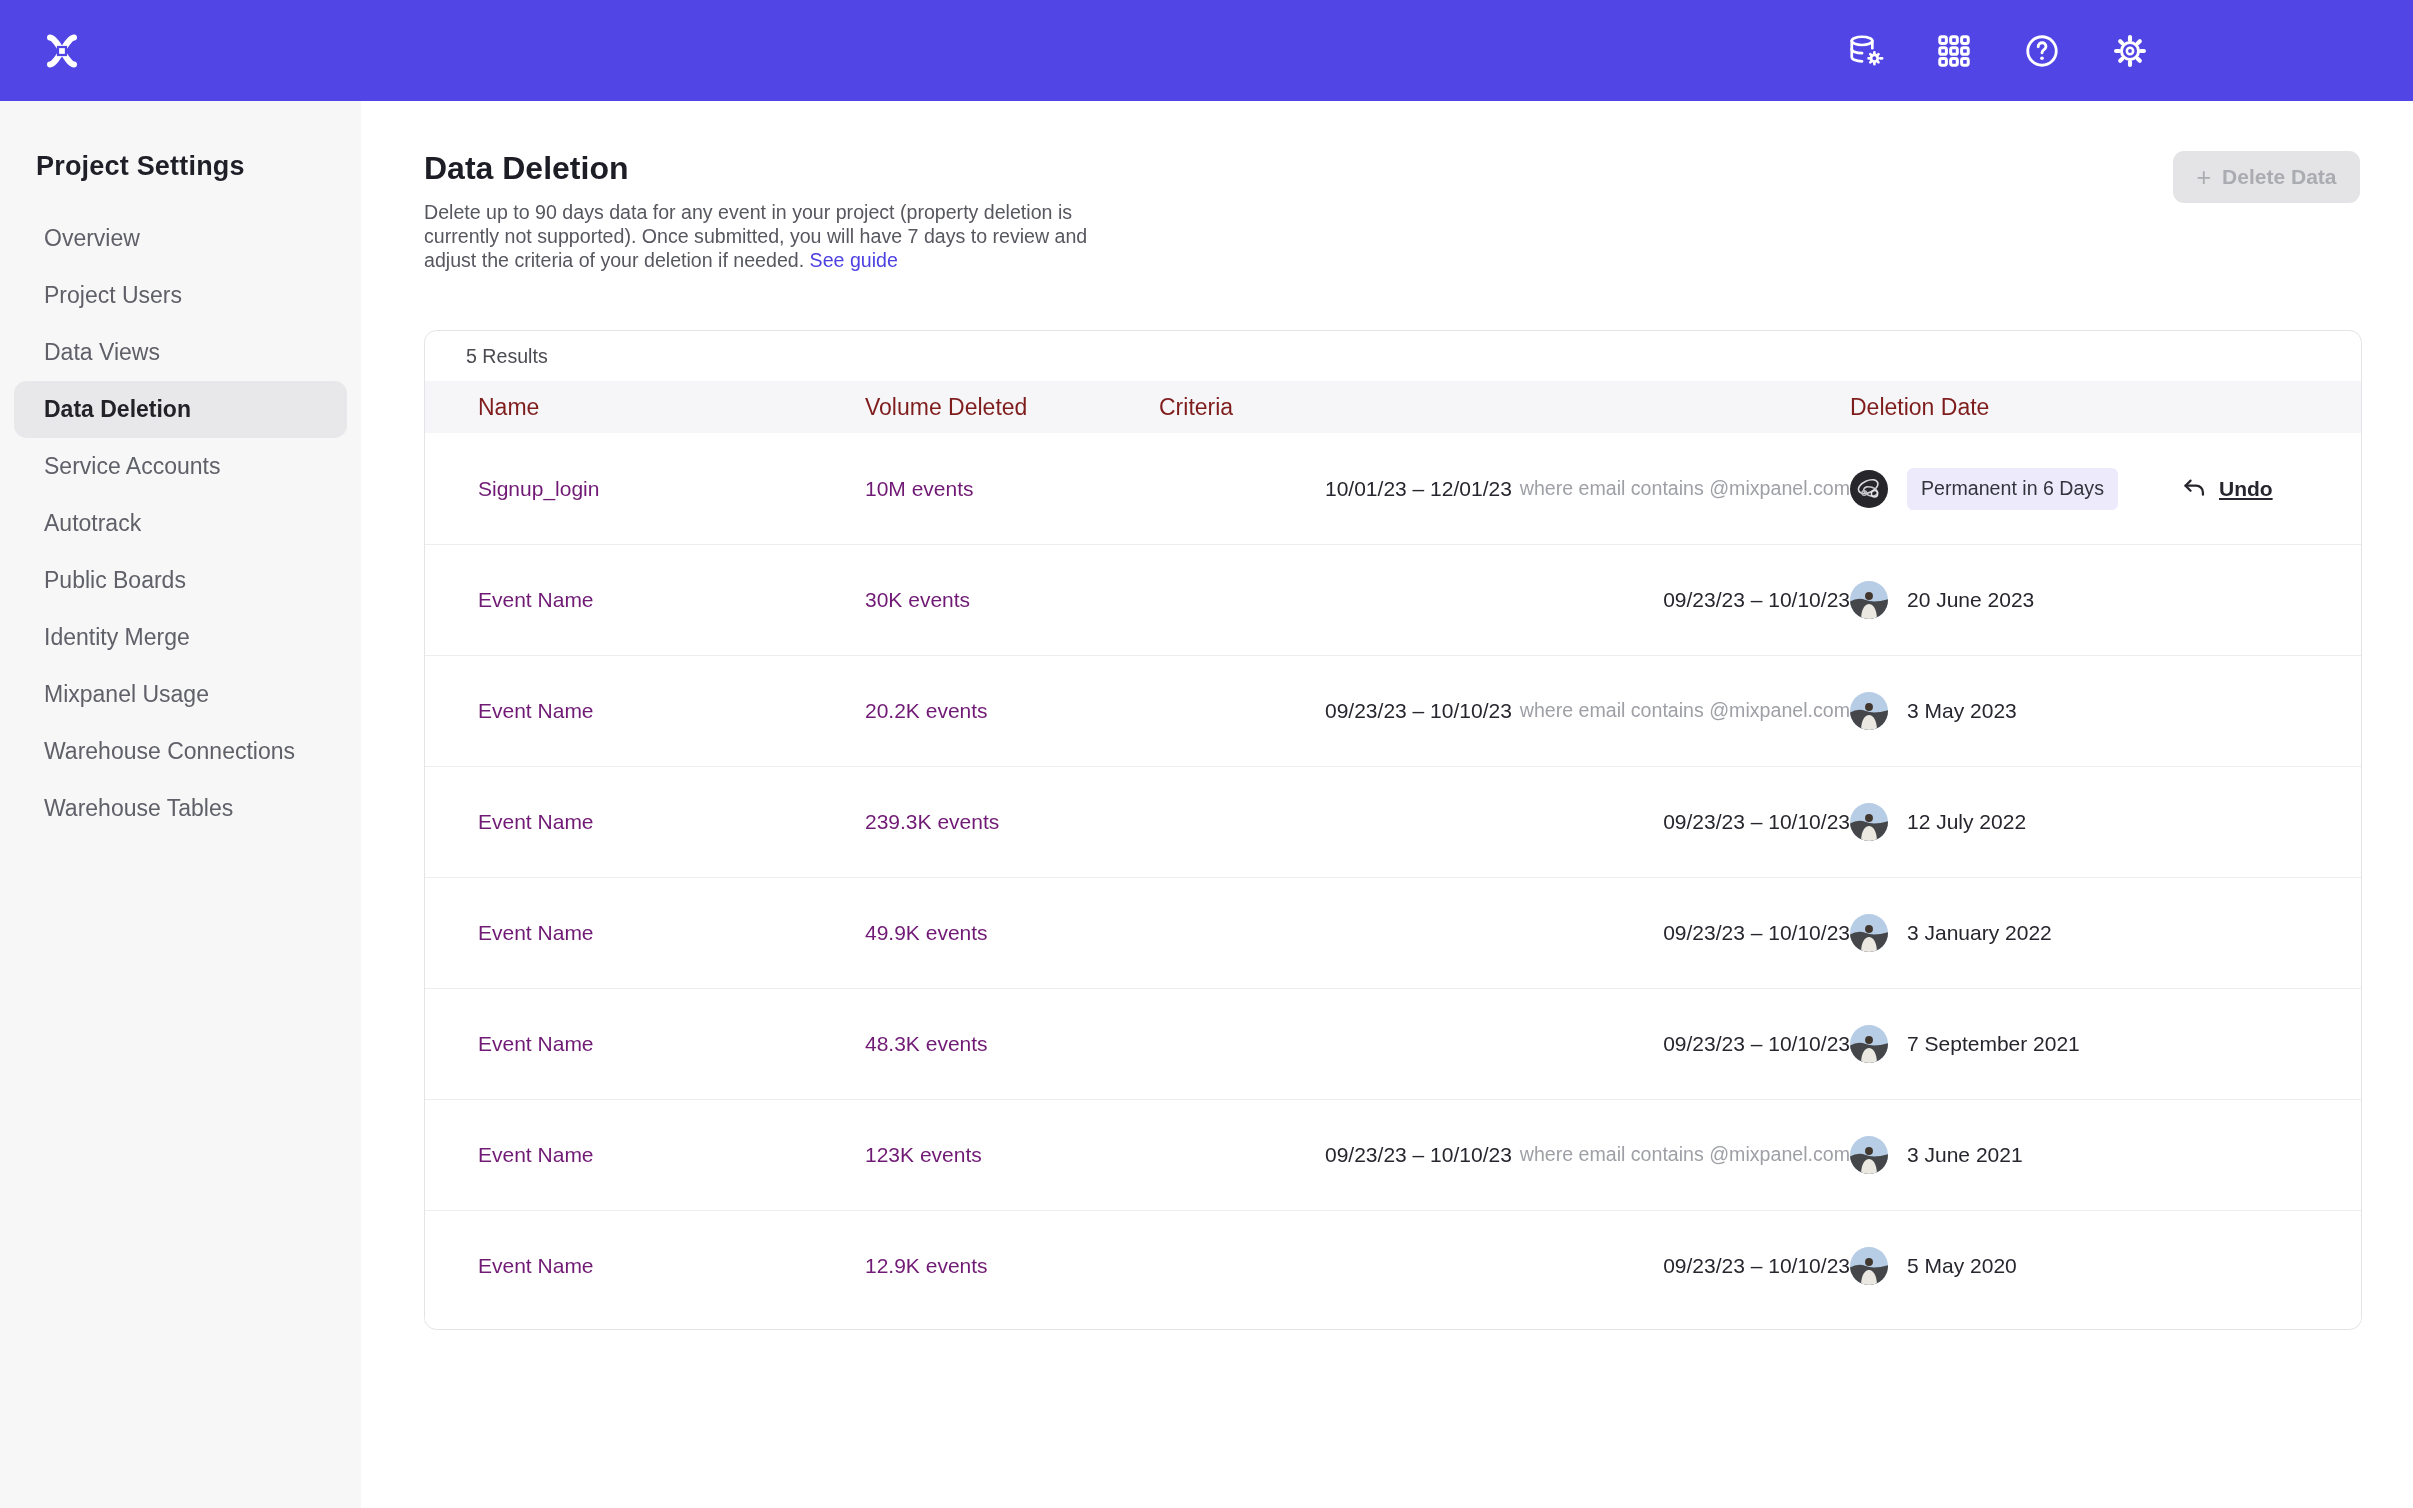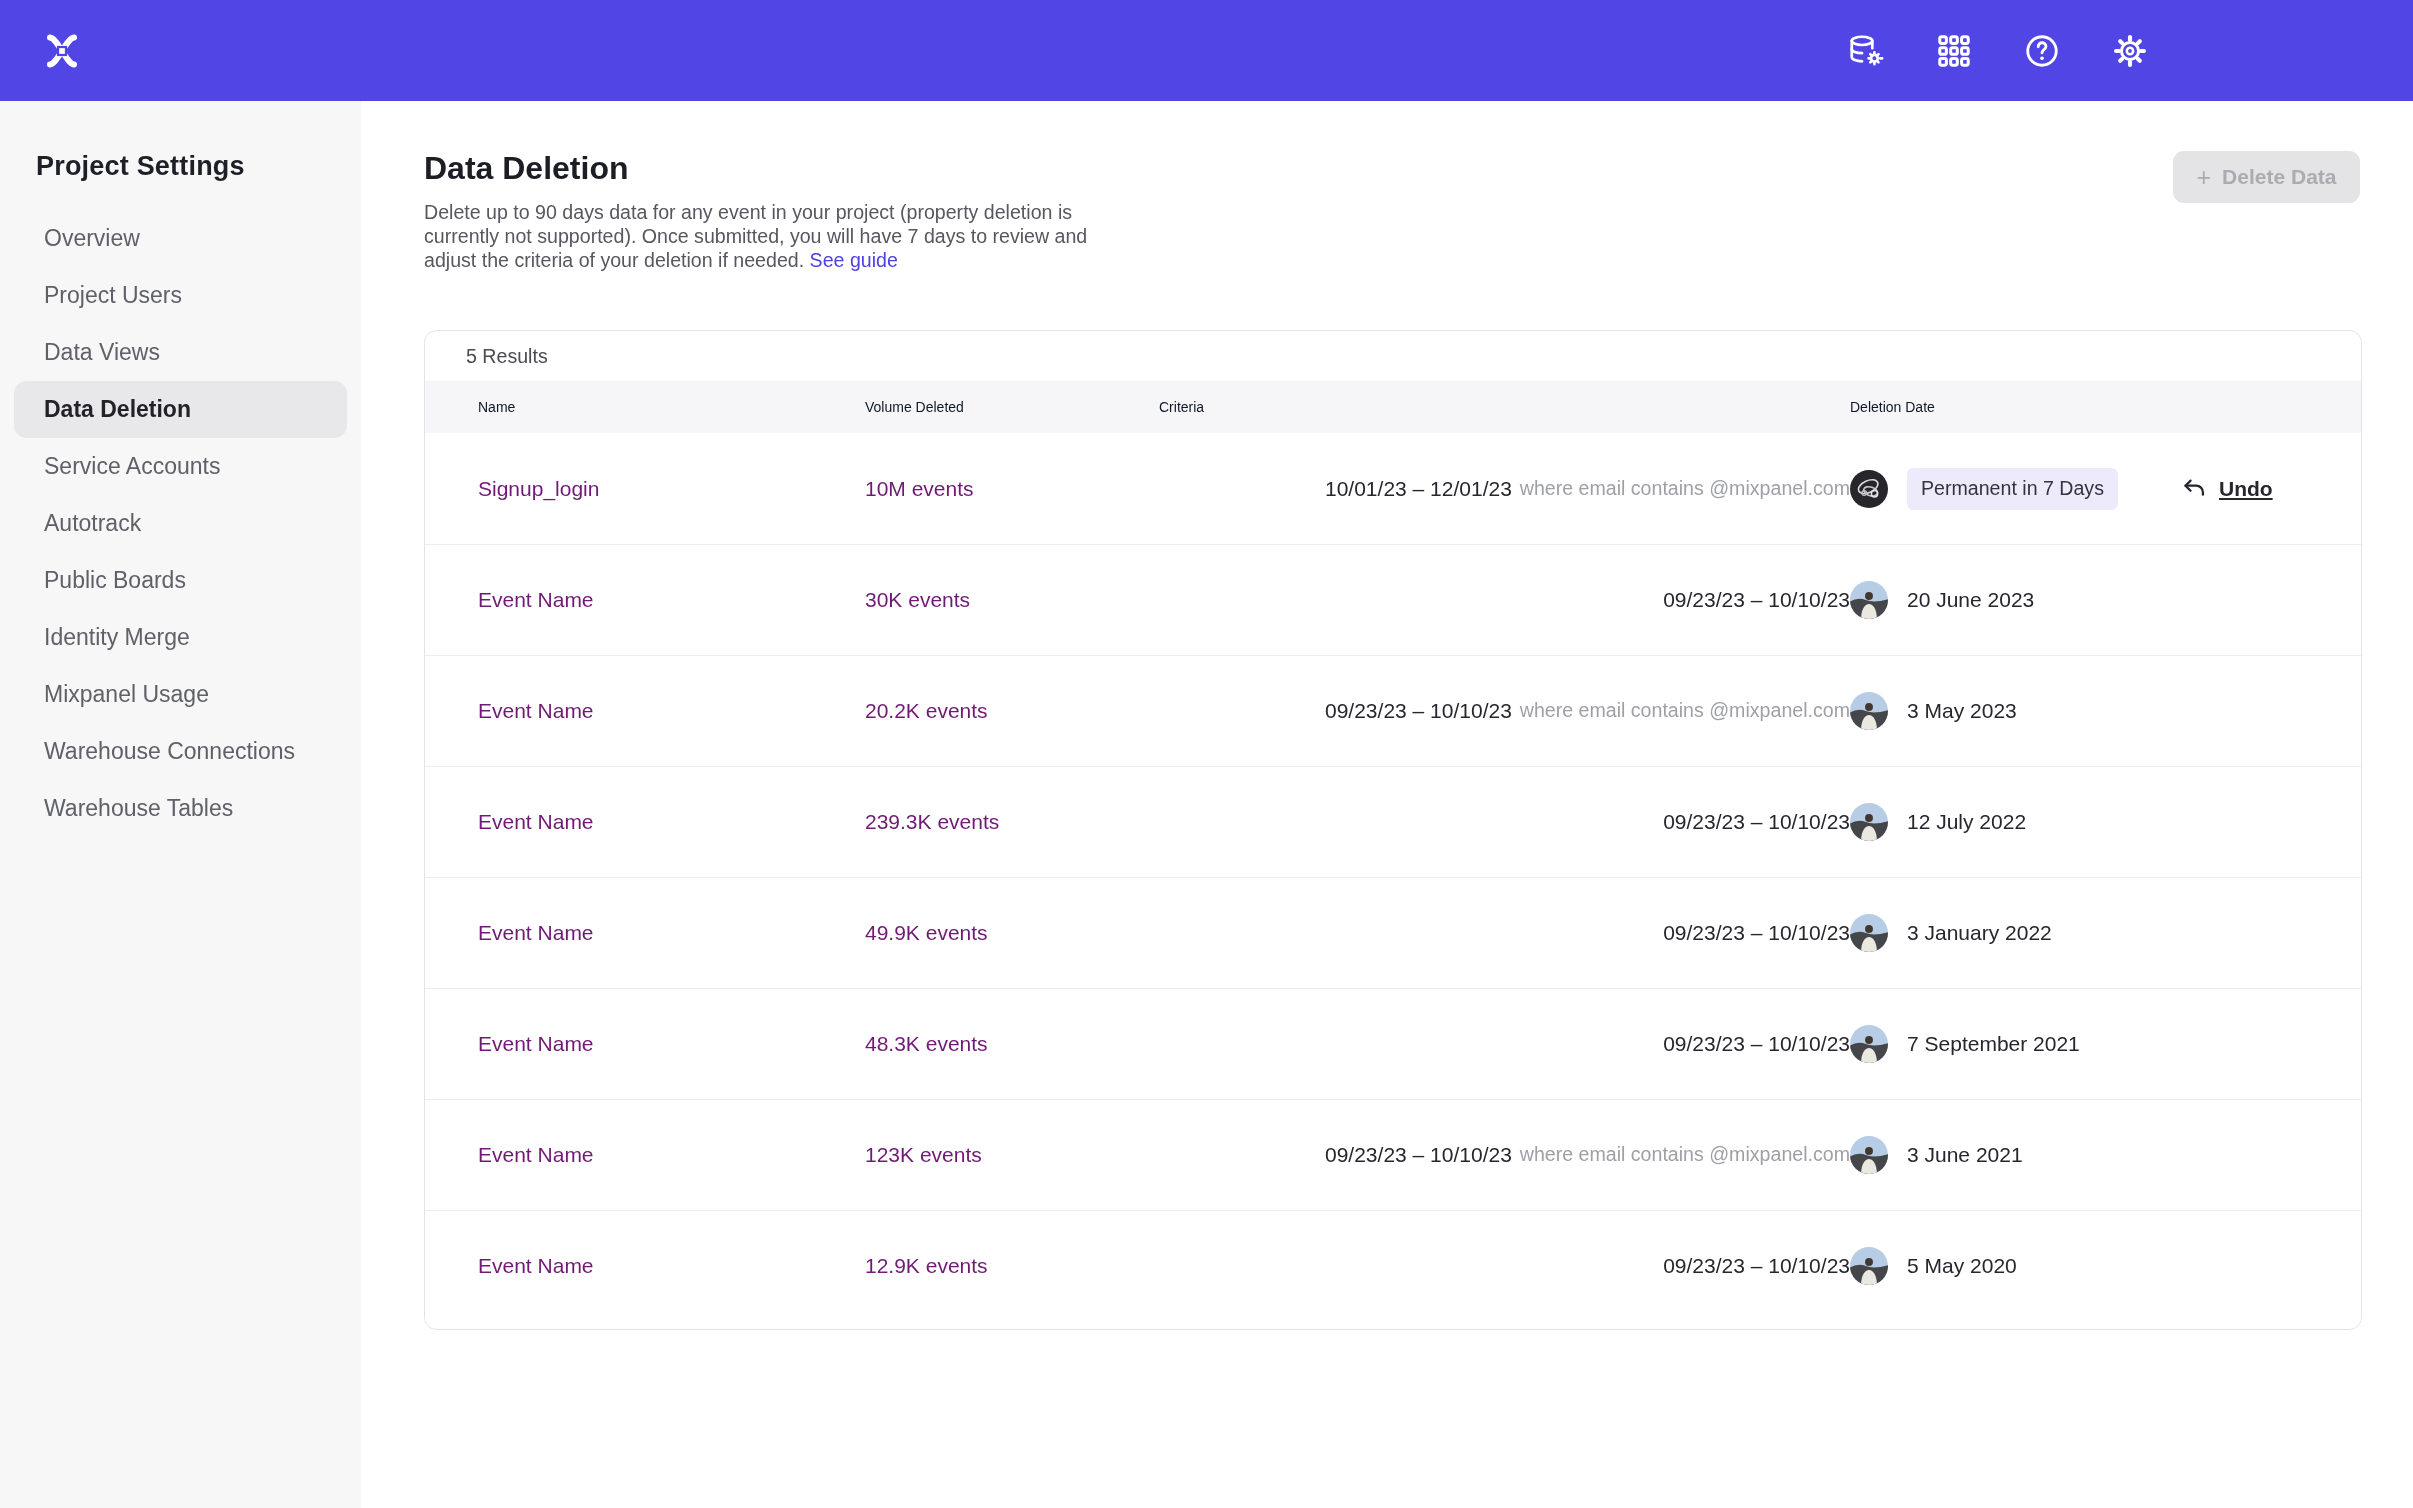--- a/index.html
+++ b/index.html
@@ -39,21 +39,21 @@
     display:flex; align-items:center; justify-content:center; gap:11px; }
   .delete-btn .plus { font-size:25px; font-weight:400; line-height:1; }
 
   
   .card { position:absolute; left:63px; top:229px; width:1938px; height:1000px;
     background:#fff; border:1.6px solid #E4E4E8; border-radius:12.6px; overflow:hidden; }
   .results-bar { height:50px; display:flex; align-items:center; padding-left:41px;
     font-size:19.6px; color:#4B4C52; }
   .grid-row { display:grid; grid-template-columns:387px 294px 691px auto;
     padding-left:53px; align-items:center; }
-  .thead { height:52px; background:#F6F6F8; font-size:14px; color:#0f172a; }
+  .thead { height:52px; background:#F6F6F8; font-size:23px; color:#7f1d1d; }
   .trow { height:111px; border-top:0.8px solid #EDEDF0; background:#fff; }
   .cell-name, .cell-volume { font-size:21px; color:#701a75; }
   .cell-criteria { display:flex; flex-direction:row; justify-content:flex-end; gap:7.9px; }
   .criteria-main { font-size:21px; color:#26262E; }
   .criteria-sub { font-size:19.6px; color:#9EA0A6; }
   .cell-date { display:flex; align-items:center; gap:19px; }
   .avatar { width:38px; height:38px; border-radius:50%; overflow:hidden; flex:0 0 38px; }
   .date-text { font-size:21px; color:#26262E; }
   .status-badge { display:inline-flex; align-items:center; height:42px;
     padding:0 14px; border-radius:6.3px; background:#EDEBFB; color:#33333D;
@@ -150,21 +150,21 @@
       <div class="cell-date">
         <div class="avatar">
           <svg viewBox="0 0 48 48" width="38" height="38">
             <rect width="48" height="48" fill="#26262B"></rect>
             <ellipse cx="23" cy="21" rx="13" ry="7.5" fill="none" stroke="#D9D9DC" stroke-width="2" transform="rotate(-24 23 21)"></ellipse>
             <ellipse cx="26" cy="27" rx="9" ry="5.5" fill="none" stroke="#C9C9CE" stroke-width="2" transform="rotate(18 26 27)"></ellipse>
             <circle cx="31" cy="30" r="4" fill="none" stroke="#E6E6E9" stroke-width="1.8"></circle>
             <circle cx="18" cy="29" r="3" fill="none" stroke="#BFBFC6" stroke-width="1.6"></circle>
           </svg>
         </div>
-        <span class="status-badge">Permanent in 7 Days</span>
+        <span class="status-badge">Permanent in 6 Days</span>
         <span class="undo-group">
           <svg width="27" height="27" viewBox="0 0 24 24" fill="none" stroke="#26262E" stroke-width="2" stroke-linecap="round" stroke-linejoin="round">
             <path d="M8.5 5 L4 9.5 L8.5 14"></path>
             <path d="M4 9.5 H13.5 a6 6 0 0 1 6 6 V17.5"></path>
           </svg>
           <span class="undo-label">Undo</span>
         </span>
       </div>
     </div>
 

